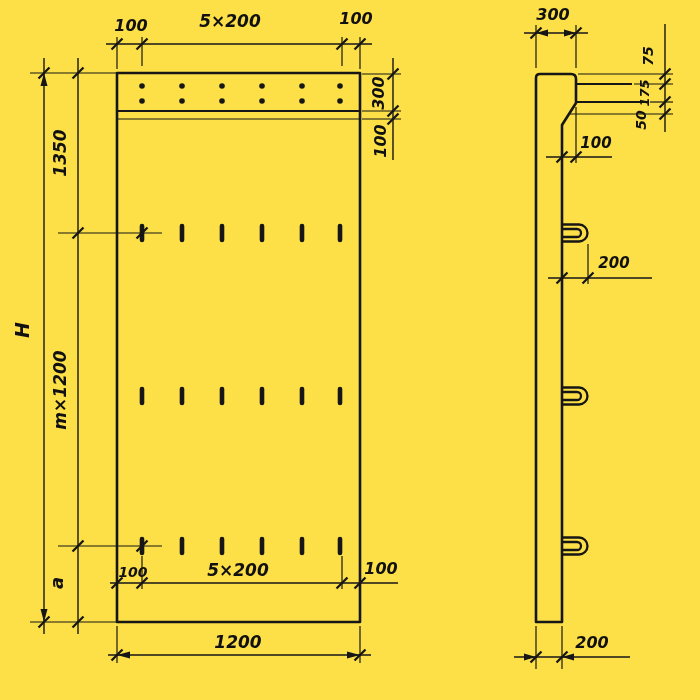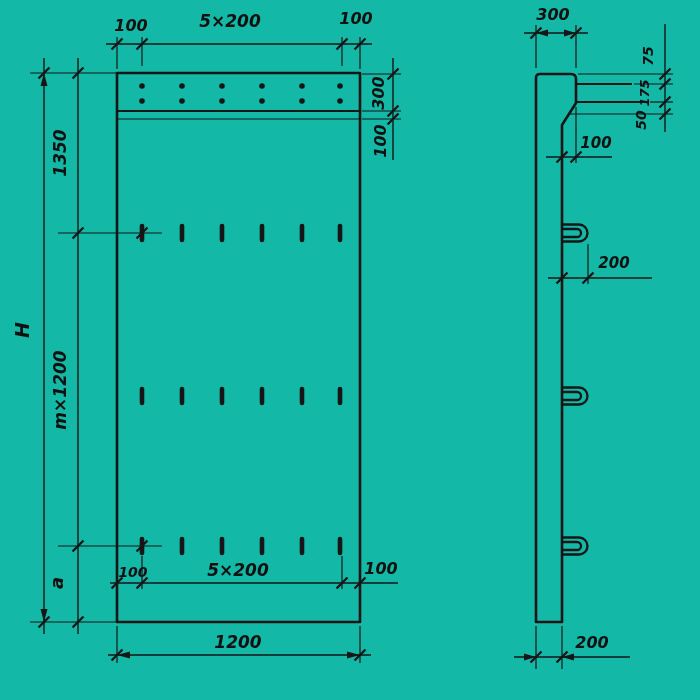--- a/index.html
+++ b/index.html
@@ -1,17 +1,17 @@
 <!DOCTYPE html>
 <html><head>
 <meta charset="utf-8">
 <style>
   html,body{margin:0;padding:0;background:#e8e8e8;}
   .sheet{
-    width:700px;height:700px;background:#14b8a6;position:relative;
+    width:700px;height:700px;background:#fde047;position:relative;
     font-family:"DejaVu Sans",sans-serif;overflow:hidden;
   }
   svg{display:block;}
   .outline{stroke:#161616;stroke-width:2.6;fill:none;stroke-linejoin:round;}
   .mid{stroke:#161616;stroke-width:2.1;fill:none;}
   .thin{stroke:#161616;stroke-width:1.2;fill:none;}
   .dim{stroke:#161616;stroke-width:1.4;fill:none;}
   .tick{stroke:#161616;stroke-width:2.3;fill:none;}
   .slot{stroke:#161616;stroke-width:4.6;stroke-linecap:round;}
   .loop{stroke:#161616;stroke-width:2.3;fill:none;}

